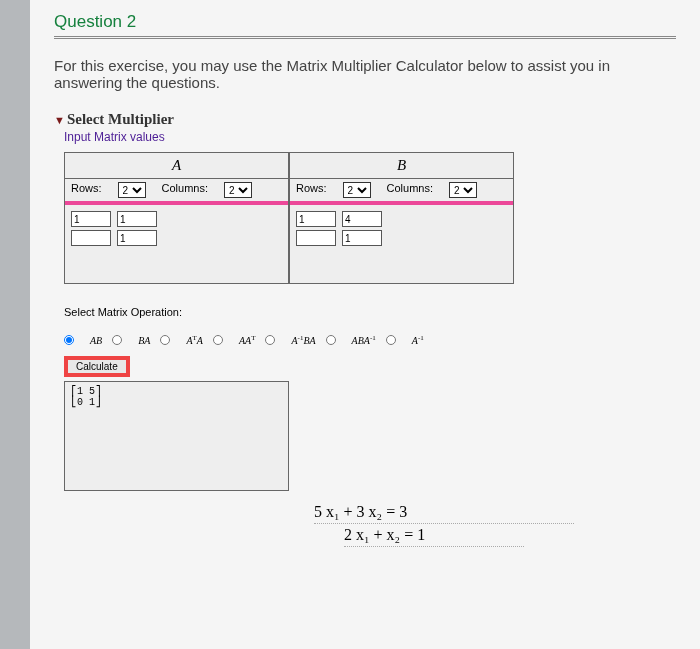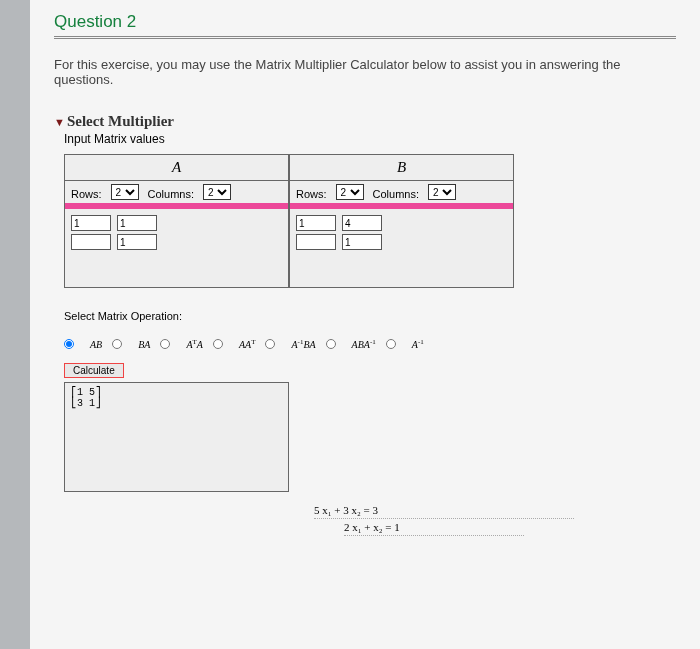--- a/index.html
+++ b/index.html
@@ -19,41 +19,41 @@
       position: relative;
     }
     .question-header {
       font-size: 17px;
       color: #15803d;
       padding-bottom: 4px;
       border-bottom: 3px double #888;
       margin-bottom: 18px;
     }
     .intro {
-      font-size: 13px;
+      font-size: 15px;
       color: #444;
-      margin-bottom: 26px;
+      margin-bottom: 20px;
     }
     .tool-title {
       font-family: Georgia, 'Times New Roman', serif;
       font-size: 15px;
       font-weight: bold;
       color: #333;
       margin-bottom: 2px;
       display: flex;
       align-items: center;
       gap: 2px;
     }
     .tool-title .tri {
       color: #7a1a1a;
       font-size: 11px;
     }
     .subtitle {
       font-size: 12px;
-      color: #000000;
+      color: #4c1d95;
       margin-bottom: 8px;
       margin-left: 10px;
     }
     .matrix-row {
       display: flex;
       gap: 0;
       margin-left: 10px;
     }
     .matrix-panel {
       border: 1px solid #666;
@@ -62,26 +62,26 @@
     }
     .matrix-panel .hdr {
       border-bottom: 1px solid #666;
       text-align: center;
       font-family: Georgia, serif;
       font-style: italic;
       font-size: 15px;
       padding: 4px 0;
     }
     .dim-row {
-      border-bottom: 6px solid #ec4899;
+      border-bottom: 4px solid #ec4899;
       padding: 3px 6px;
       font-size: 11px;
       display: flex;
-      align-items: flex-end;
-      gap: 9px;
+      align-items: flex-start;
+      gap: 16px;
     }
     .dim-row select {
       font-size: 10px;
       background: #fff;
       border: 1px solid #333;
       height: 16px;
     }
     .grid {
       padding: 6px;
       min-height: 78px;
@@ -116,21 +116,21 @@
       font-style: italic;
       margin-bottom: 10px;
     }
     .ops label { display: flex; align-items: center; gap: 16px; }
     .ops input[type=radio] { width: 10px; height: 10px; }
     .ops sup { font-size: 7px; font-style: normal; }
     .calc-btn {
       font-size: 10px;
       padding: 1px 8px;
       background: #e8e8e8;
-      border: 1px solid #ef4444;
+      border: 4px solid #ef4444;
       cursor: pointer;
       margin-bottom: 4px;
     }
     .result-box {
       border: 1px solid #666;
       width: 225px;
       height: 110px;
       background: #eeeeee;
       padding: 4px 6px;
       font-family: 'Courier New', monospace;
@@ -141,21 +141,21 @@
     .sys-note {
       font-size: 10px;
       color: #666;
       margin-top: 30px;
       margin-left: 10px;
     }
     .equations {
       margin-top: 10px;
       margin-left: 260px;
       font-family: Georgia, serif;
-      font-size: 11px;
+      font-size: 16px;
     }
     .equations .eq { 
       padding: 2px 0; 
       border-bottom: 1px dotted #aaa;
       width: 260px;
     }
     .equations .eq:last-child { width: 180px; margin-left: 30px; }
   </style>
 </head>
 <body>
@@ -242,21 +242,21 @@
           <input type="radio" name="op" style="">
           <span>ABA<sup>-1</sup></span>
         </label>
       <label>
           <input type="radio" name="op" style="">
           <span>A<sup>-1</sup></span>
         </label>
     </div>
     <button class="calc-btn">Calculate</button>
     <div class="result-box">⎡1 5⎤
-⎣3 1⎦</div>
+⎣0 1⎦</div>
   </div>
 
 
   <div class="equations">
     <div class="eq">5 x₁ + 3 x₂ = 3</div>
     <div class="eq">2 x₁ + x₂ = 1</div>
   </div>
 
 </div>
 

